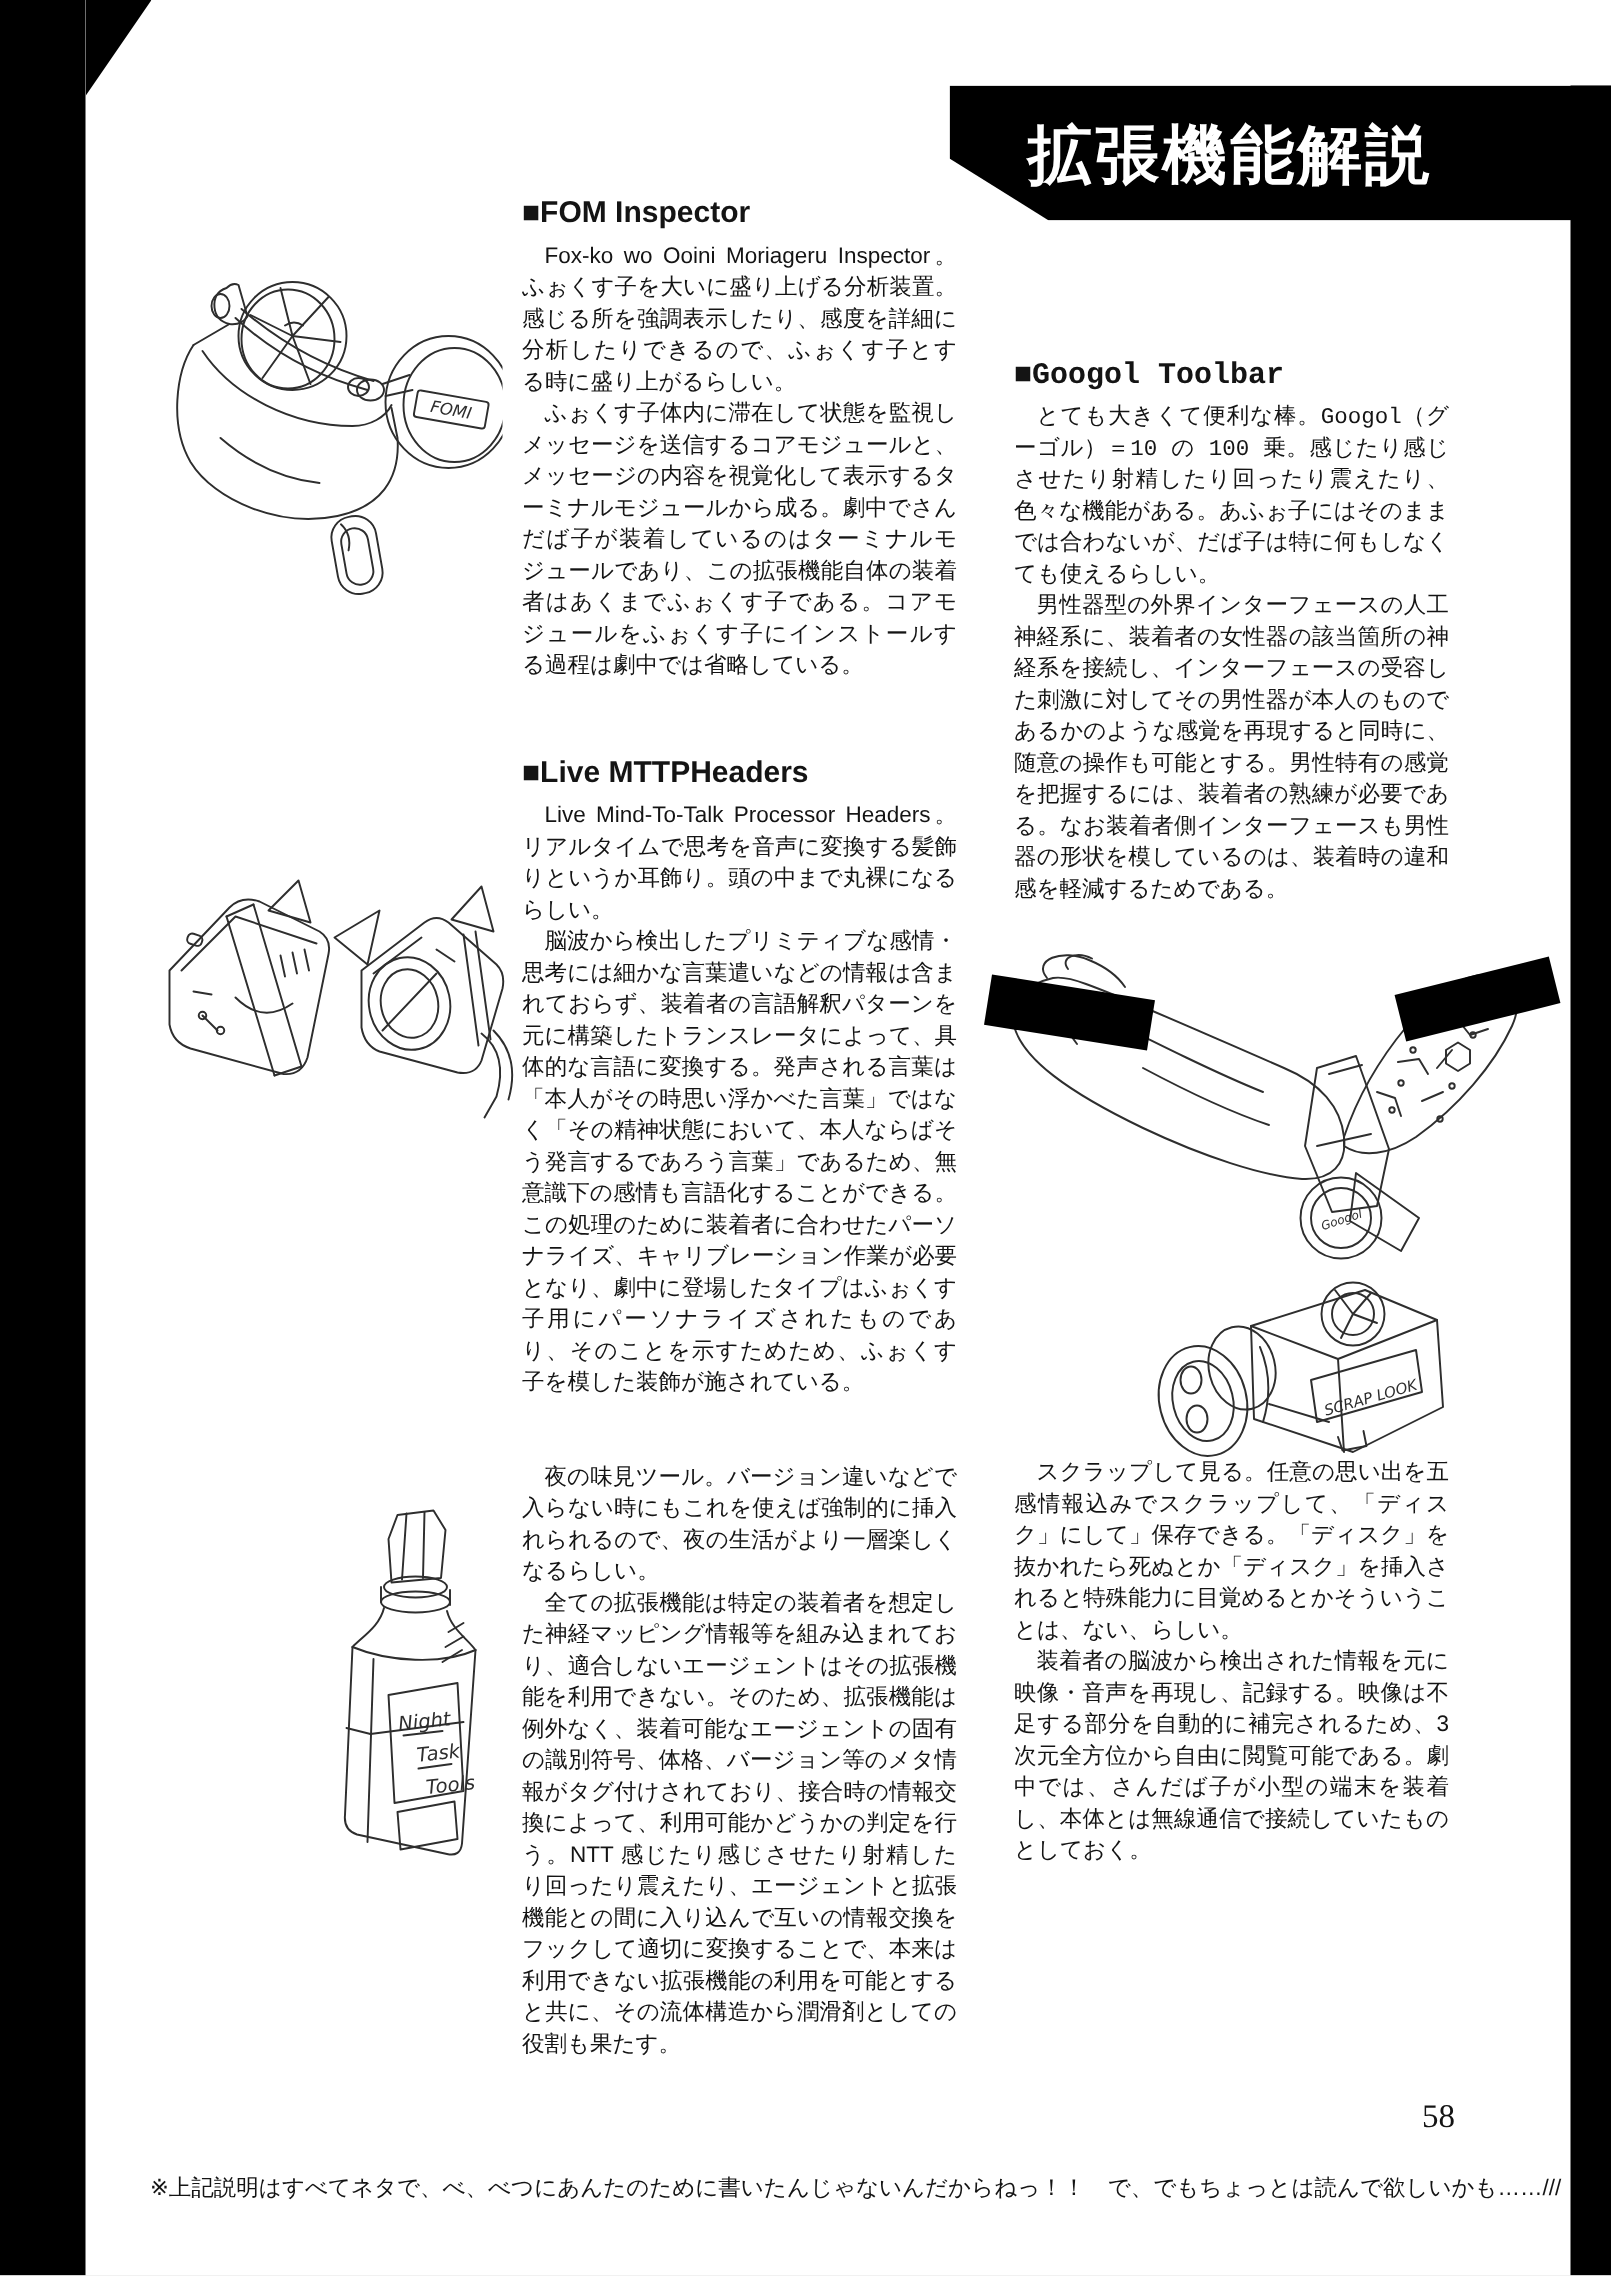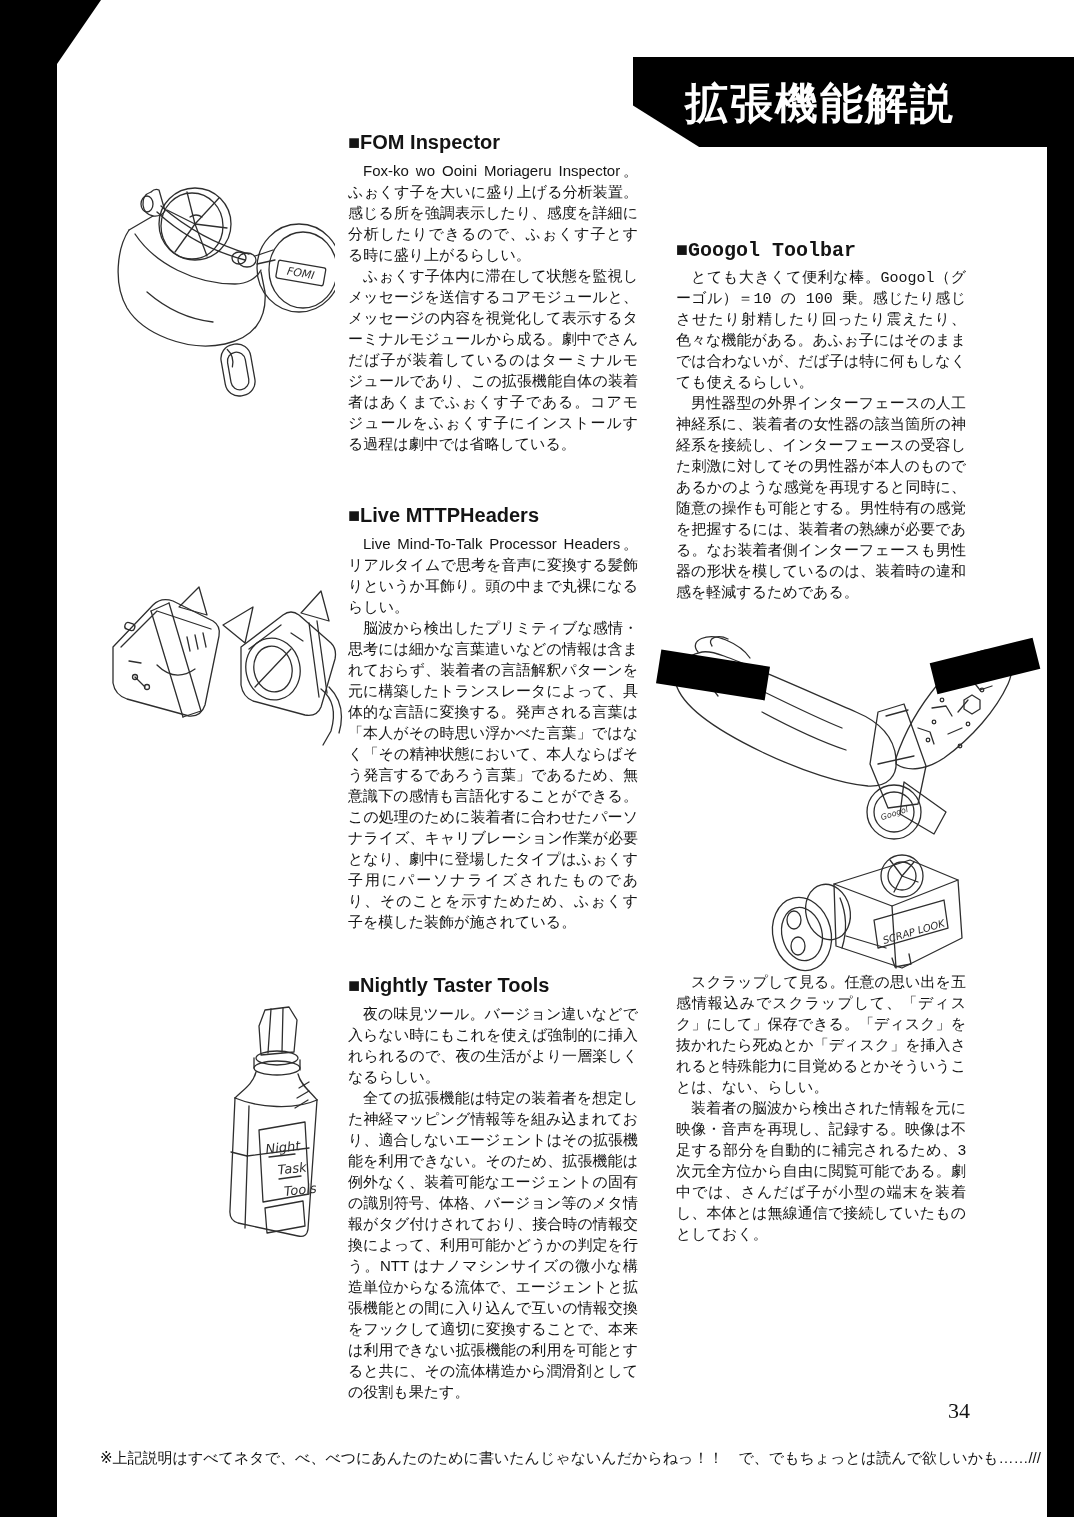--- a/index.html
+++ b/index.html
@@ -248,32 +248,31 @@
     <p>ふぉくす子体内に滞在して状態を監視しメッセージを送信するコアモジュールと、メッセージの内容を視覚化して表示するターミナルモジュールから成る。劇中でさんだば子が装着しているのはターミナルモジュールであり、この拡張機能自体の装着者はあくまでふぉくす子である。コアモジュールをふぉくす子にインストールする過程は劇中では省略している。</p>
   </div>
 
   <div class="section sec-mttp">
     <h2>■Live MTTPHeaders</h2>
     <p>Live Mind-To-Talk Processor Headers。リアルタイムで思考を音声に変換する髪飾りというか耳飾り。頭の中まで丸裸になるらしい。</p>
     <p>脳波から検出したプリミティブな感情・思考には細かな言葉遣いなどの情報は含まれておらず、装着者の言語解釈パターンを元に構築したトランスレータによって、具体的な言語に変換する。発声される言葉は「本人がその時思い浮かべた言葉」ではなく「その精神状態において、本人ならばそう発言するであろう言葉」であるため、無意識下の感情も言語化することができる。この処理のために装着者に合わせたパーソナライズ、キャリブレーション作業が必要となり、劇中に登場したタイプはふぉくす子用にパーソナライズされたものであり、そのことを示すためため、ふぉくす子を模した装飾が施されている。</p>
   </div>
 
   <div class="section sec-nightly">
-    <h2>■Nightly Taster Tools</h2>
     <p>夜の味見ツール。バージョン違いなどで入らない時にもこれを使えば強制的に挿入れられるので、夜の生活がより一層楽しくなるらしい。</p>
-    <p>全ての拡張機能は特定の装着者を想定した神経マッピング情報等を組み込まれており、適合しないエージェントはその拡張機能を利用できない。そのため、拡張機能は例外なく、装着可能なエージェントの固有の識別符号、体格、バージョン等のメタ情報がタグ付けされており、接合時の情報交換によって、利用可能かどうかの判定を行う。NTT はナノマシンサイズの微小な構造単位からなる流体で、エージェントと拡張機能との間に入り込んで互いの情報交換をフックして適切に変換することで、本来は利用できない拡張機能の利用を可能とすると共に、その流体構造から潤滑剤としての役割も果たす。</p>
+    <p>全ての拡張機能は特定の装着者を想定した神経マッピング情報等を組み込まれており、適合しないエージェントはその拡張機能を利用できない。そのため、拡張機能は例外なく、装着可能なエージェントの固有の識別符号、体格、バージョン等のメタ情報がタグ付けされており、接合時の情報交換によって、利用可能かどうかの判定を行う。NTT 感じたり感じさせたり射精したり回ったり震えたり、エージェントと拡張機能との間に入り込んで互いの情報交換をフックして適切に変換することで、本来は利用できない拡張機能の利用を可能とすると共に、その流体構造から潤滑剤としての役割も果たす。</p>
   </div>
 
   <div class="section sec-googol">
     <h2>■Googol Toolbar</h2>
     <p>とても大きくて便利な棒。Googol（グーゴル）＝10 の 100 乗。感じたり感じさせたり射精したり回ったり震えたり、色々な機能がある。あふぉ子にはそのままでは合わないが、だば子は特に何もしなくても使えるらしい。</p>
     <p>男性器型の外界インターフェースの人工神経系に、装着者の女性器の該当箇所の神経系を接続し、インターフェースの受容した刺激に対してその男性器が本人のものであるかのような感覚を再現すると同時に、随意の操作も可能とする。男性特有の感覚を把握するには、装着者の熟練が必要である。なお装着者側インターフェースも男性器の形状を模しているのは、装着時の違和感を軽減するためである。</p>
   </div>
 
   <div class="section sec-scrap">
     <p>スクラップして見る。任意の思い出を五感情報込みでスクラップして、「ディスク」にして」保存できる。「ディスク」を抜かれたら死ぬとか「ディスク」を挿入されると特殊能力に目覚めるとかそういうことは、ない、らしい。</p>
     <p>装着者の脳波から検出された情報を元に映像・音声を再現し、記録する。映像は不足する部分を自動的に補完されるため、3 次元全方位から自由に閲覧可能である。劇中では、さんだば子が小型の端末を装着し、本体とは無線通信で接続していたものとしておく。</p>
   </div>
 
-  <div class="page-number">34</div>
+  <div class="page-number">58</div>
   <div class="footer-note">※上記説明はすべてネタで、べ、べつにあんたのために書いたんじゃないんだからねっ！！　で、でもちょっとは読んで欲しいかも……///</div>
 
 </div>
 
 </body></html>

